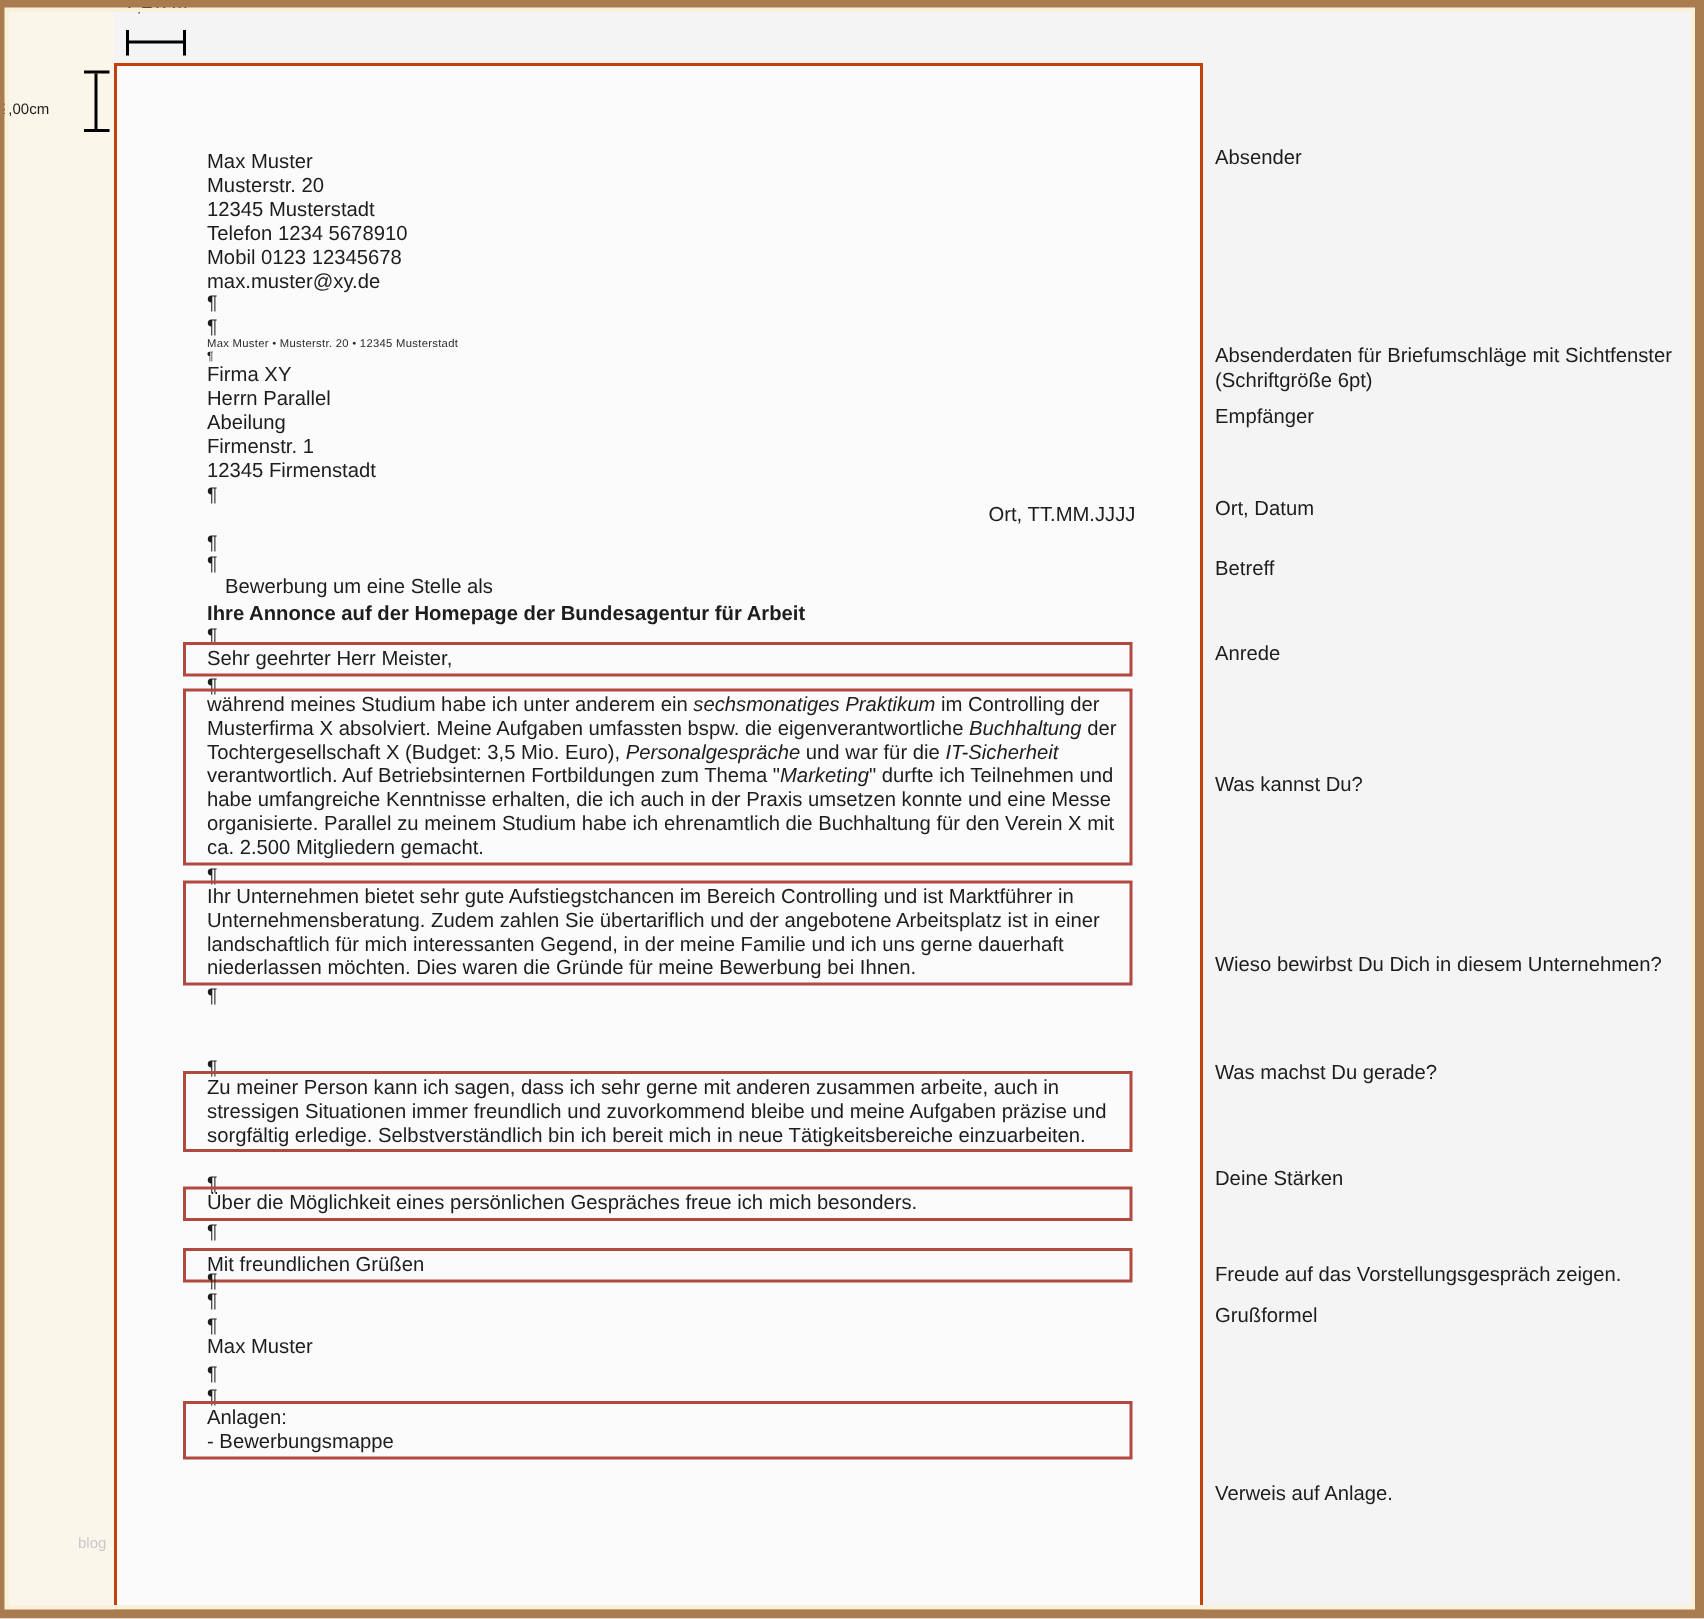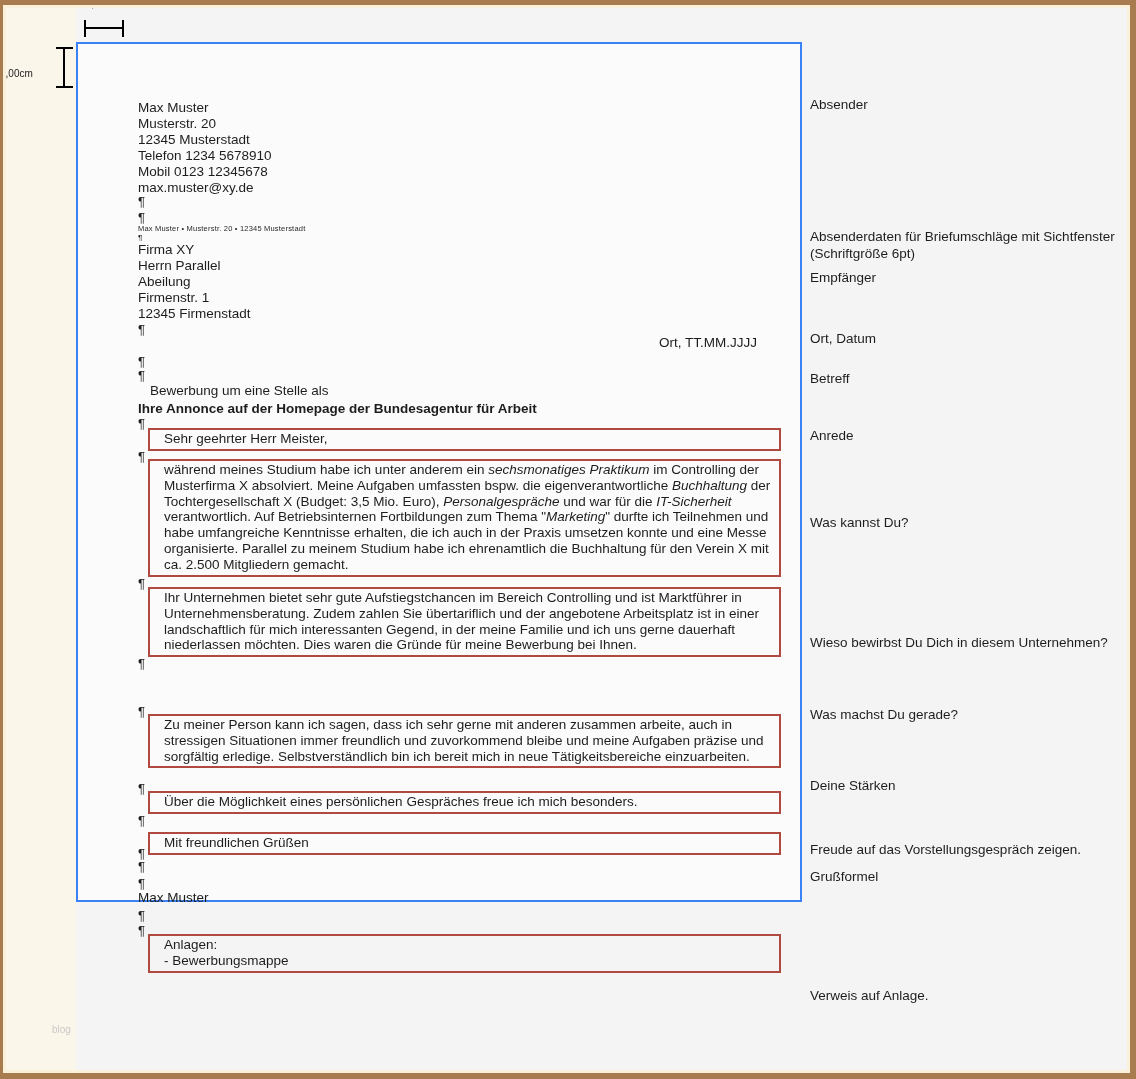--- a/index.html
+++ b/index.html
@@ -34,39 +34,38 @@
     border-left:2px solid #000; border-right:2px solid #000; box-sizing:border-box; z-index:3;
   }
   .ibeam-h::after { content:""; position:absolute; left:0; right:0; top:7px; height:2px; background:#000; }
   .ibeam-v {
     position:absolute; left:56px; top:47px; width:17px; height:41px;
     border-top:2px solid #000; border-bottom:2px solid #000; box-sizing:border-box; z-index:3;
   }
   .ibeam-v::after { content:""; position:absolute; top:0; bottom:0; left:7px; width:2px; background:#000; }
   
   .page {
-    position:absolute; left:76px; top:42px; width:726px; height:860px;
-    background:#fcfbfc; border:2px solid #3b82f6; box-sizing:border-box;
+    position:absolute; left:76px; top:42px; width:726px; height:1031px;
+    background:#fcfbfc; border:2px solid #c2410c; box-sizing:border-box;
     z-index:2; font-size:13.5px;
   }
   .page > div { position:absolute; }
   .addr-block { left:60px; line-height:15.9px; }
   .window-line { left:60px; font-size:7.5px; color:#2a2a2a; letter-spacing:0.2px; }
   .pil { left:60px; font-size:13px; line-height:13px; }
   .pil-tiny { left:60px; font-size:8px; line-height:8px; }
   .date-line { left:44px; width:635px; text-align:right; }
   .subject-bold { left:72px; font-weight:normal; }
   .subject-sub { left:60px;font-weight:bold; }
   .signature { left:60px; }
   .redbox {
     left:44px; width:633px; box-sizing:border-box;
     border:2px solid #b04a40;
     padding:1px 4px 2px 14px;
     line-height:15.8px;
-    margin-left:26px;
   }
   .redbox em { font-style:italic; }
   
   .annotation {
     position:absolute; left:810px; width:332px;
     font-size:13.5px; line-height:16.5px;
     white-space:pre-line; z-index:2;
   }
 </style>
 </head>

